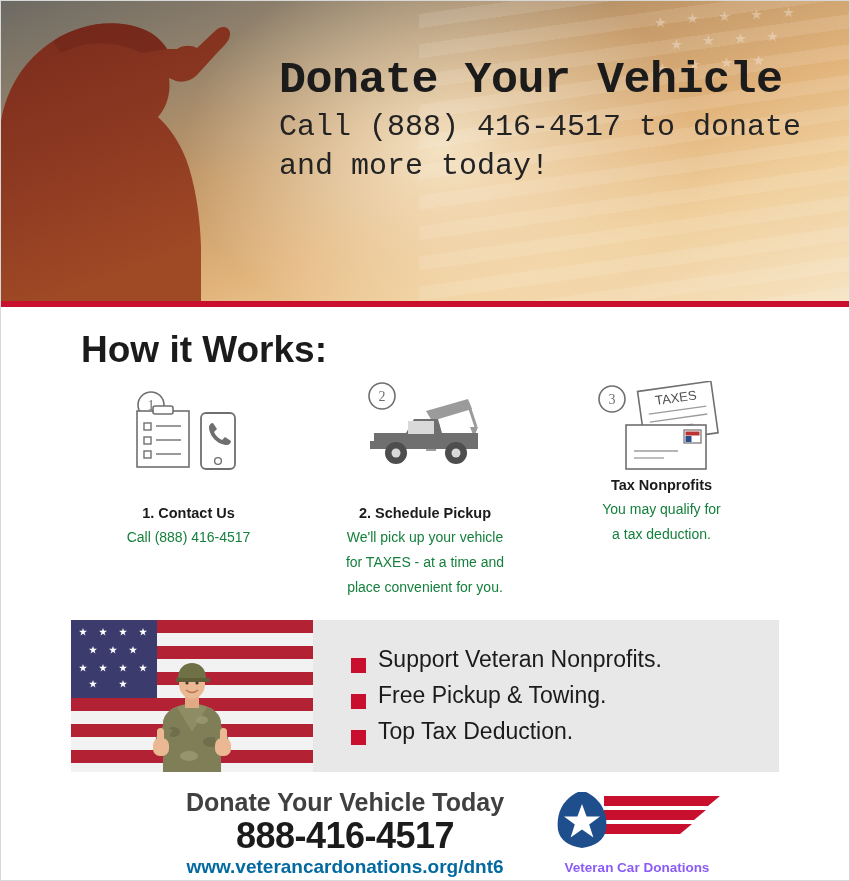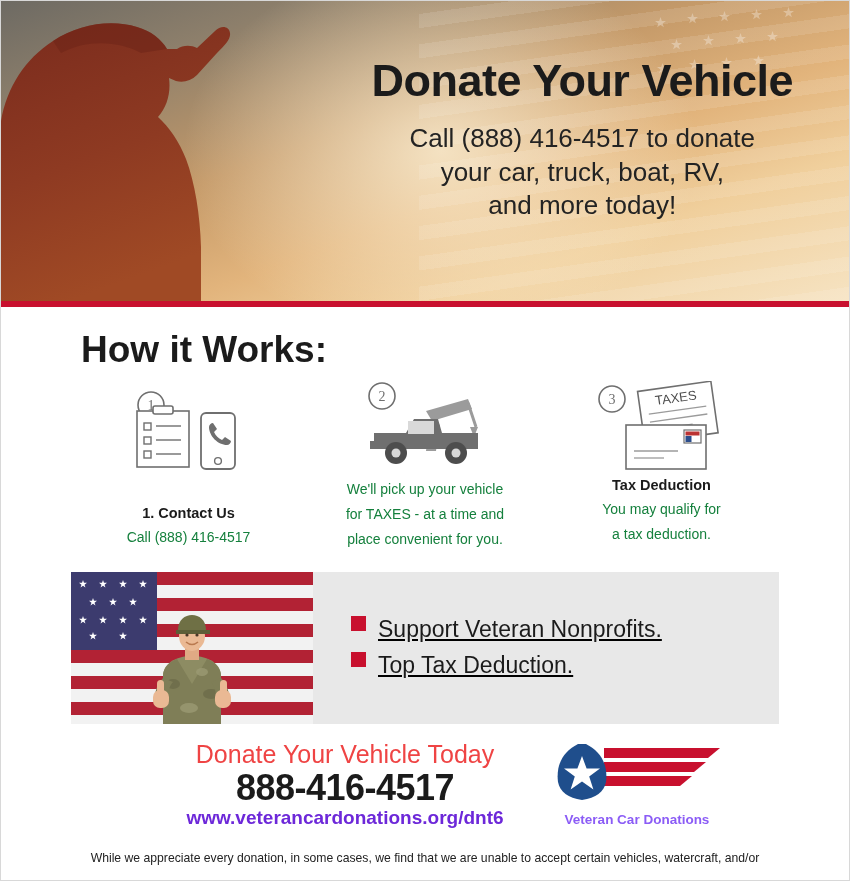--- a/index.html
+++ b/index.html
@@ -47,34 +47,35 @@
     width: 560px; height: 420px;
     background: radial-gradient(ellipse at center, rgba(255,245,220,.75) 0%, rgba(255,238,200,0) 65%);
   }
   .soldier {
     position: absolute;
     left: 0; bottom: 0;
     width: 330px; height: 300px;
   }
   .hero-text {
     position: absolute;
-    right: 56px; top: 56px;
-    text-align: center;
+    right: 48px; top: 56px;
+    text-align: left;
     color: #1b1b1b;
+    font-family: Liberation Mono, monospace;
   }
   .hero-title {
     font-size: 45px;
     font-weight: bold;
     letter-spacing: -0.5px;
     line-height: 1.05;
     white-space: nowrap;
   }
   .hero-sub {
-    margin-top: 18px;
-    font-size: 26px;
+    margin-top: 4px;
+    font-size: 30px;
     line-height: 1.28;
     font-weight: normal;
     color: #232323;
   }
   .hero-rule {
     height: 6px;
     background: #c8102e;
   }
 
   
@@ -128,23 +129,22 @@
     height: 152px;
     overflow: hidden;
     flex: 0 0 242px;
     background: #2a3c6b;
   }
   .benefit-list {
     padding-left: 38px;
   }
   .benefit-row {
     display: flex;
-    align-items: flex-start;
+    align-items: flex-end;
     margin: 9px 0;
-    text-decoration: underline;
   }
   .bullet {
     width: 15px; height: 15px;
     background: #c8102e;
     margin-right: 12px;
     flex: 0 0 15px;
   }
   .benefit-text {
     font-size: 23px;
     color: #1b1b1b;
@@ -157,34 +157,34 @@
     height: 100px;
   }
   .cta-left {
     position: absolute;
     left: 0; right: 0;
     text-align: center;
     padding-right: 160px;
   }
   .cta-head {
     font-size: 25px;
-    font-weight: normal;
-    color: #ef4444;
+    font-weight: bold;
+    color: #404040;
   }
   .cta-phone {
     font-size: 36px;
     font-weight: bold;
     color: #1b1b1b;
     line-height: 1.05;
     letter-spacing: -0.5px;
   }
   .cta-url {
     font-size: 19px;
     font-weight: bold;
-    color: #6d28d9;
+    color: #0369a1;
     margin-top: 1px;
   }
   .logo {
     position: absolute;
     right: 122px; top: 2px;
     width: 180px;
     text-align: center;
   }
   .logo-name {
     margin-top: 4px;
@@ -282,21 +282,20 @@
         L200,300 Z"></path>
       <path fill="#6d2418" opacity="0.55" d="
         M52,40 C78,23 110,18 136,26 C150,30 160,38 166,48
         L140,52 C118,40 86,38 60,52 Z"></path>
     </svg>
 
     <div class="hero-text">
       <div class="hero-title">Donate Your Vehicle</div>
       <div class="hero-sub">
         <div>Call (888) 416-4517 to donate</div>
-        <div>your car, truck, boat, RV,</div>
         <div>and more today!</div>
       </div>
     </div>
   </div>
   <div class="hero-rule"></div>
 
   <div class="how-title">How it Works:</div>
 
   <div class="steps">
 
@@ -333,20 +332,21 @@
           <path d="M120 46 l8 0 l-4 10 z" fill="#9b9b9b"></path>
           <path d="M24 68 L24 52 L56 52 L64 38 L88 38 L92 52 L128 52 L128 68 Z" fill="#6f6f6f"></path>
           <rect x="58" y="40" width="26" height="13" fill="#d9d9d9"></rect>
           <circle cx="46" cy="72" r="11" fill="#4d4d4d"></circle>
           <circle cx="46" cy="72" r="4.5" fill="#d9d9d9"></circle>
           <circle cx="106" cy="72" r="11" fill="#4d4d4d"></circle>
           <circle cx="106" cy="72" r="4.5" fill="#d9d9d9"></circle>
           <rect x="20" y="60" width="6" height="8" fill="#6f6f6f"></rect>
         </svg>
       </div>
+      <div class="step-head">2. Schedule Pickup</div>
       <div class="step-body">We'll pick up your vehicle</div>
       <div class="step-body">for TAXES -  at a time and</div>
       <div class="step-body">place convenient for you.</div>
     </div>
 
     <div class="step">
       <div class="step-art">
         <svg width="140" height="94" viewBox="0 0 140 94">
           <circle cx="20" cy="18" r="13" fill="none" stroke="#6f6f6f" stroke-width="1.6"></circle>
           <text x="20" y="23" font-family="Liberation Serif, serif" font-size="14" fill="#6f6f6f" text-anchor="middle">3</text>
@@ -358,21 +358,21 @@
             <line x1="58" y1="46" x2="100" y2="46" stroke="#9b9b9b" stroke-width="1.3"></line>
           </g>
           <rect x="34" y="44" width="80" height="44" fill="#fff" stroke="#6f6f6f" stroke-width="1.6"></rect>
           <rect x="92" y="49" width="17" height="13" fill="#fff" stroke="#6f6f6f" stroke-width="1.2"></rect>
           <rect x="93.5" y="50.5" width="14" height="4" fill="#b33"></rect>
           <rect x="93.5" y="55" width="6" height="6" fill="#2b4d8c"></rect>
           <line x1="42" y1="70" x2="86" y2="70" stroke="#9b9b9b" stroke-width="1.3"></line>
           <line x1="42" y1="77" x2="72" y2="77" stroke="#9b9b9b" stroke-width="1.3"></line>
         </svg>
       </div>
-      <div class="step-head" style="margin-top:0">Tax Deduction</div>
+      <div class="step-head" style="margin-top:0">Tax Nonprofits</div>
       <div class="step-body">You may qualify for</div>
       <div class="step-body">a tax deduction.</div>
     </div>
   </div>
 
   <div class="benefits">
     <div class="benefit-photo">
       <svg width="242" height="152" viewBox="0 0 242 152">
 
         <rect x="0" y="0" width="242" height="152" fill="#d8d8d8"></rect>
@@ -467,20 +467,24 @@
       </svg>
     </div>
 
     <div class="benefit-list">
       <div class="benefit-row">
         <span class="bullet"></span>
         <span class="benefit-text">Support Veteran Nonprofits.</span>
       </div>
       <div class="benefit-row">
         <span class="bullet"></span>
+        <span class="benefit-text">Free Pickup &amp; Towing.</span>
+      </div>
+      <div class="benefit-row">
+        <span class="bullet"></span>
         <span class="benefit-text">Top Tax Deduction.</span>
       </div>
     </div>
   </div>
 
   <div class="cta">
     <div class="cta-left">
       <div class="cta-head">Donate Your Vehicle Today</div>
       <div class="cta-phone">888-416-4517</div>
       <div class="cta-url">www.veterancardonations.org/dnt6</div>

